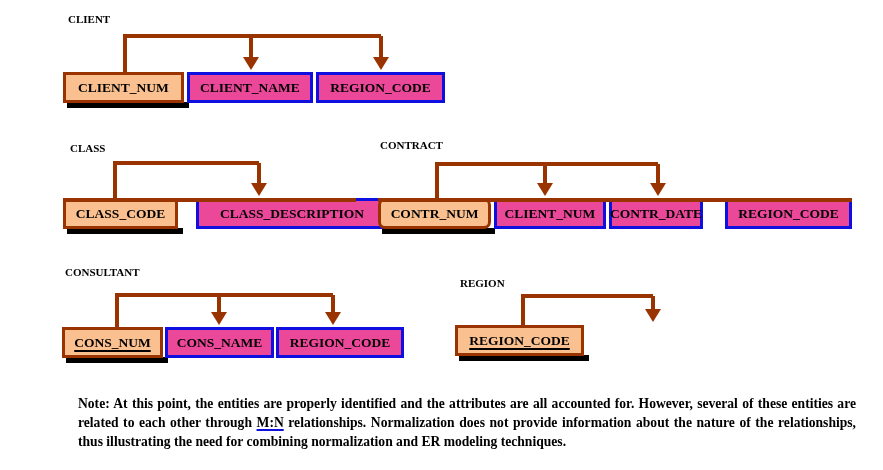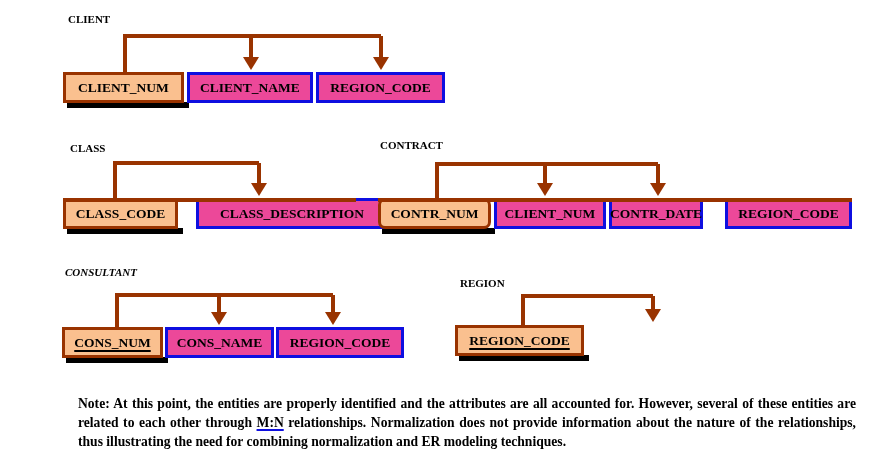--- a/index.html
+++ b/index.html
@@ -172,21 +172,21 @@
   <div class="abox attr" style="left:494px; top:198px; width:112px;">
     <span>CLIENT_NUM</span>
   </div>
   <div class="abox attr" style="left:609px; top:198px; width:94px;">
     <span>CONTR_DATE</span>
   </div>
   <div class="abox attr" style="left:725px; top:198px; width:127px;">
     <span>REGION_CODE</span>
   </div>
 
-  <div class="elabel" style="left:65px; top:266px;font-style:italic;">CONSULTANT</div>
+  <div class="elabel" style="left:65px; top:266px;">CONSULTANT</div>
   <div class="shadow" style="left:66px; top:357px; width:102px;"></div>
   <div class="abox key" style="left:62px; top:327px; width:101px;">
     <span class="underlined">CONS_NUM</span>
   </div>
   <div class="abox attr" style="left:165px; top:327px; width:109px;">
     <span>CONS_NAME</span>
   </div>
   <div class="abox attr" style="left:276px; top:327px; width:128px;">
     <span>REGION_CODE</span>
   </div>

